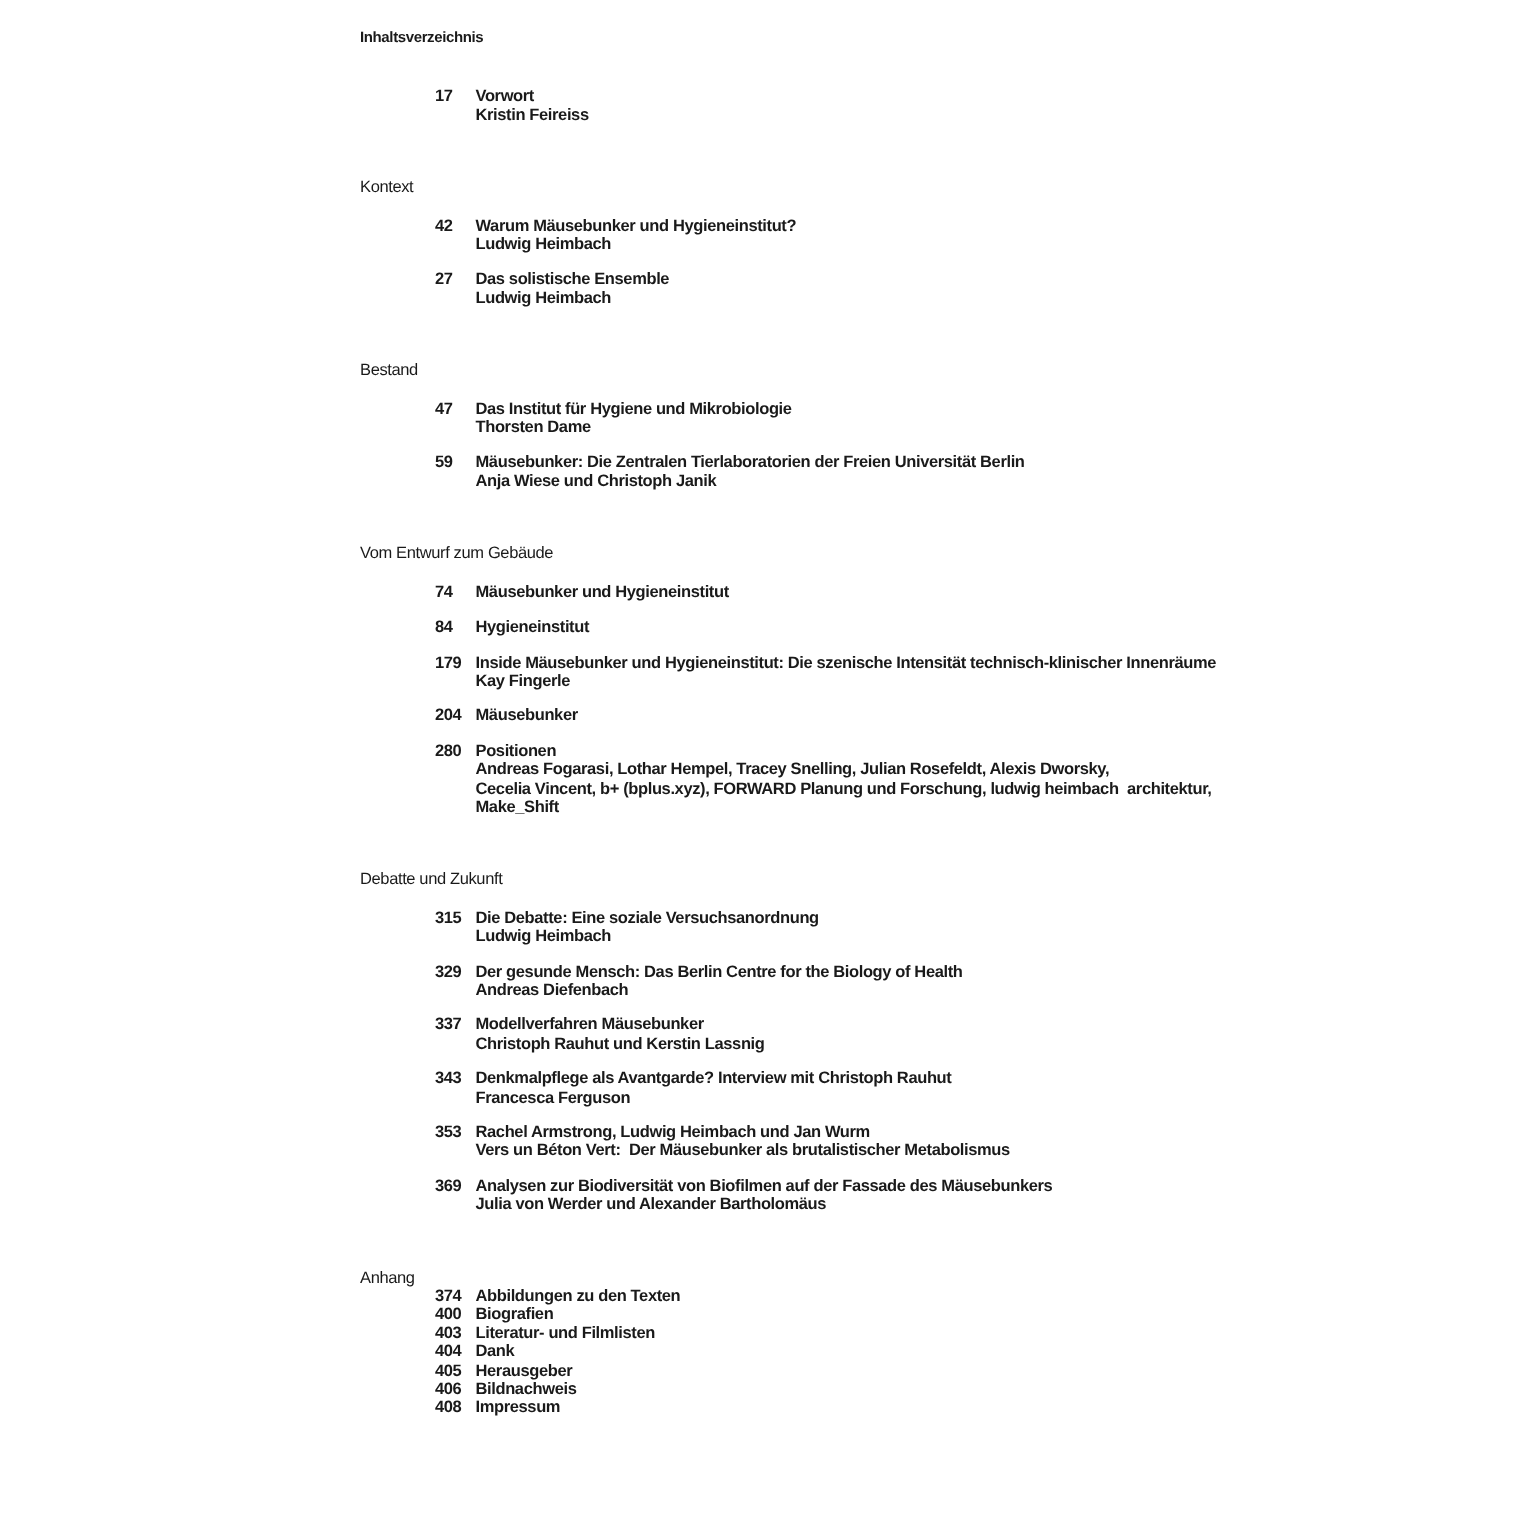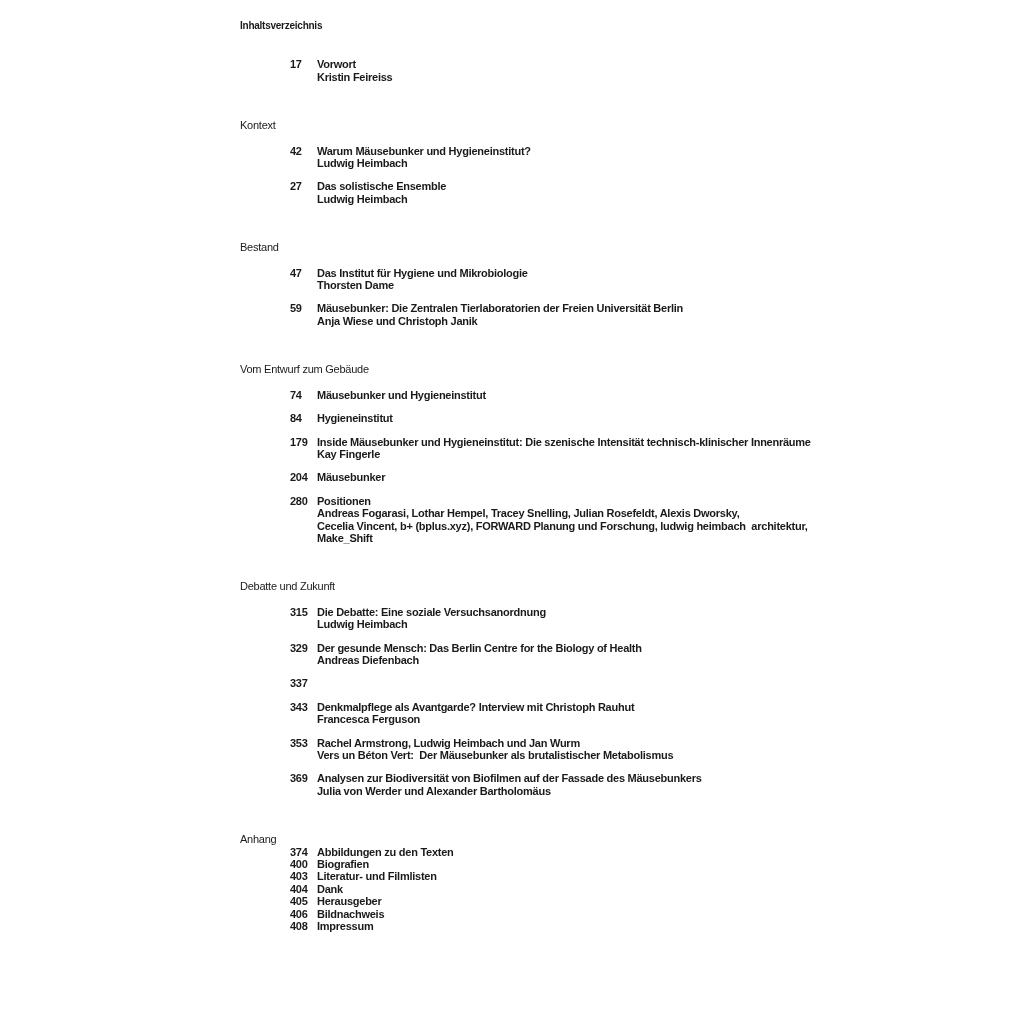--- a/index.html
+++ b/index.html
@@ -142,20 +142,24 @@
         </div>
         <div class="entry">
           <span class="num">329</span>
           <span class="lines">
             <span class="line">Der gesunde Mensch: Das Berlin Centre for the Biology of Health</span>
             <span class="line">Andreas Diefenbach</span>
           </span>
         </div>
         <div class="entry">
           <span class="num">337</span>
+          <span class="lines">
+            <span class="line">Modellverfahren Mäusebunker</span>
+            <span class="line">Christoph Rauhut und Kerstin Lassnig</span>
+          </span>
         </div>
         <div class="entry">
           <span class="num">343</span>
           <span class="lines">
             <span class="line">Denkmalpflege als Avantgarde? Interview mit Christoph Rauhut</span>
             <span class="line">Francesca Ferguson</span>
           </span>
         </div>
         <div class="entry">
           <span class="num">353</span>

